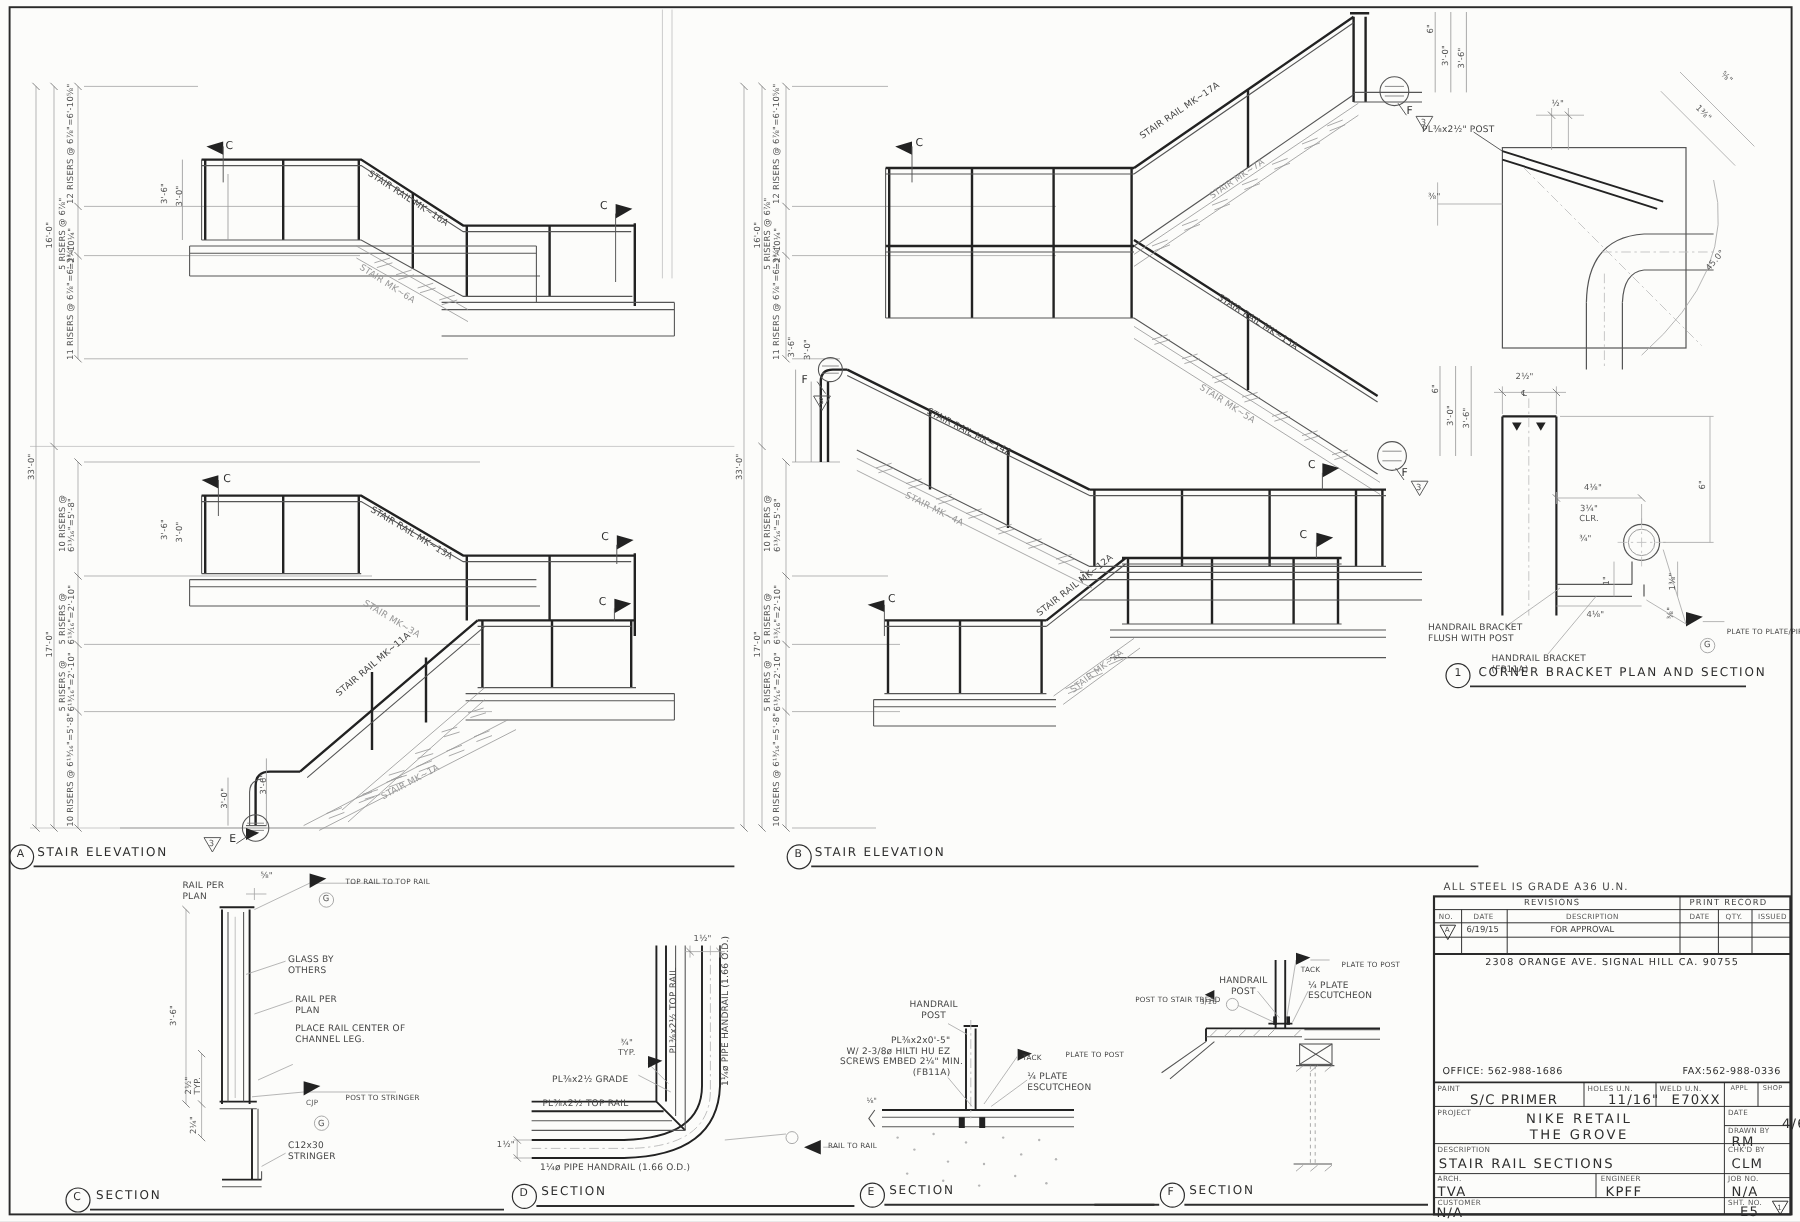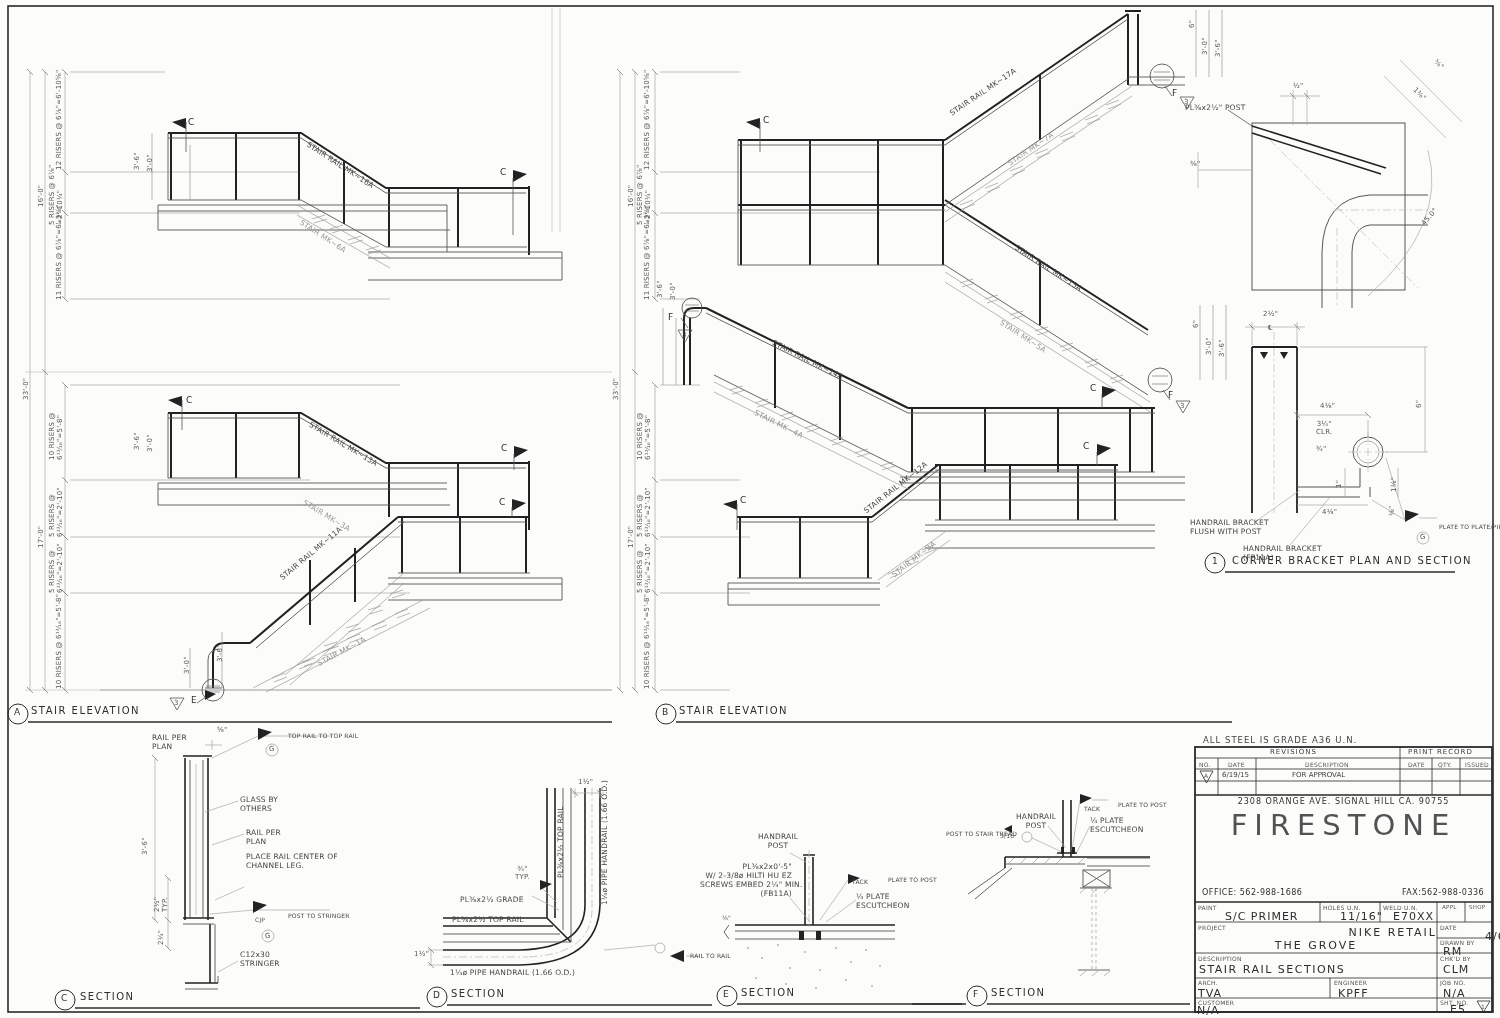--- a/index.html
+++ b/index.html
@@ -522,33 +522,32 @@
 <div class="tb6" style="left:1199px;top:761px">NO.</div>
 <div class="tb6" style="left:1228px;top:761px">DATE</div>
 <div class="tb6" style="left:1305px;top:761px">DESCRIPTION</div>
 <div class="tb6" style="left:1408px;top:761px">DATE</div>
 <div class="tb6" style="left:1438px;top:761px">QTY.</div>
 <div class="tb6" style="left:1465px;top:761px">ISSUED</div>
 <div class="tb6" style="left:1204px;top:772px">A</div>
 <div class="tb7" style="left:1222px;top:771px">6/19/15</div>
 <div class="tb7" style="left:1292px;top:771px">FOR APPROVAL</div>
 <div class="tb9" style="left:1195px;top:797px;width:297px;text-align:center;font-size:8px">2308 ORANGE AVE. SIGNAL HILL CA. 90755</div>
-<div class="tb11" style="left:1195px;top:808px;width:297px;text-align:center;font-size:29px;letter-spacing:7px;color:#525252">FIRESTONE</div>
 <div class="tb9" style="left:1202px;top:888px;font-size:8px;letter-spacing:.5px">OFFICE: 562-988-1686</div>
 <div class="tb9" style="left:1402px;top:888px;font-size:8px;letter-spacing:.5px">FAX:562-988-0336</div>
 <div class="tb6" style="left:1198px;top:904px">PAINT</div>
 <div class="tb9" style="left:1225px;top:910px">S/C PRIMER</div>
 <div class="tb6" style="left:1323px;top:904px">HOLES U.N.</div>
 <div class="tb9" style="left:1340px;top:910px">11/16"</div>
 <div class="tb6" style="left:1383px;top:904px">WELD U.N.</div>
 <div class="tb9" style="left:1393px;top:910px">E70XX</div>
 <div class="tb6" style="left:1442px;top:904px;font-size:5.5px">APPL</div>
 <div class="tb6" style="left:1469px;top:904px;font-size:5.5px">SHOP</div>
 <div class="tb6" style="left:1198px;top:924px">PROJECT</div>
-<div class="tb11" style="left:1195px;top:926px;width:242px;text-align:right">NIKE RETAIL</div>
+<div class="tb11" style="left:1195px;top:926px;width:242px;text-align:center">NIKE RETAIL</div>
 <div class="tb11" style="left:1195px;top:939px;width:242px;text-align:center">THE GROVE</div>
 <div class="tb6" style="left:1440px;top:924px">DATE</div>
 <div class="tb9" style="left:1485px;top:930px">4/6/2015</div>
 <div class="tb6" style="left:1440px;top:939px">DRAWN BY</div>
 <div class="tb9" style="left:1443px;top:945px">RM</div>
 <div class="tb6" style="left:1198px;top:955px">DESCRIPTION</div>
 <div class="tb11" style="left:1199px;top:963px;letter-spacing:1.5px">STAIR RAIL SECTIONS</div>
 <div class="tb6" style="left:1440px;top:955px">CHK'D BY</div>
 <div class="tb9" style="left:1443px;top:963px">CLM</div>
 <div class="tb6" style="left:1198px;top:979px">ARCH.</div>

